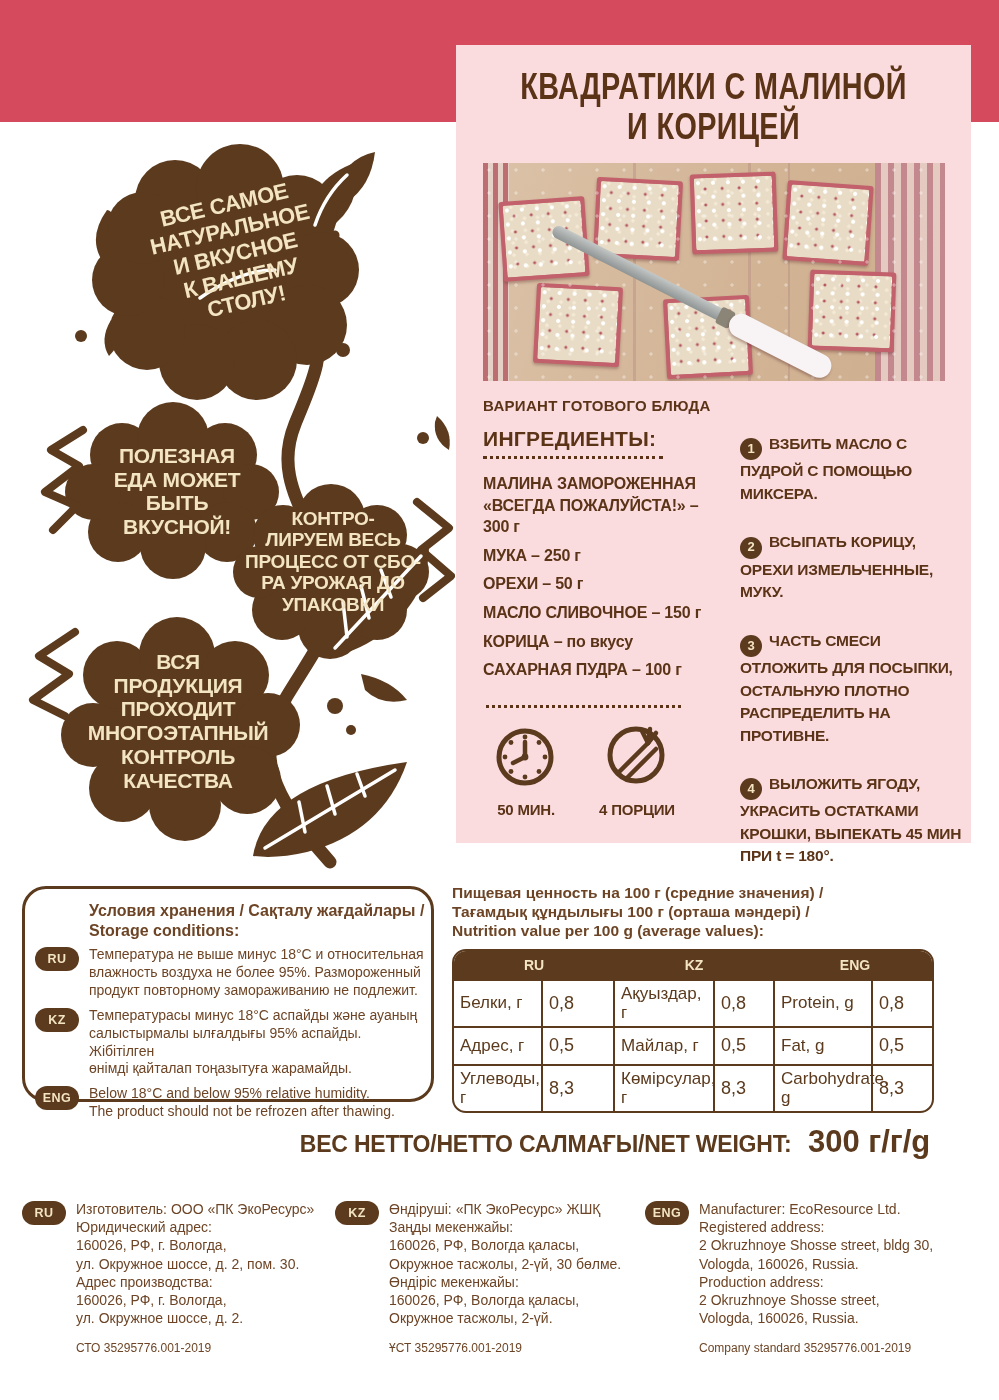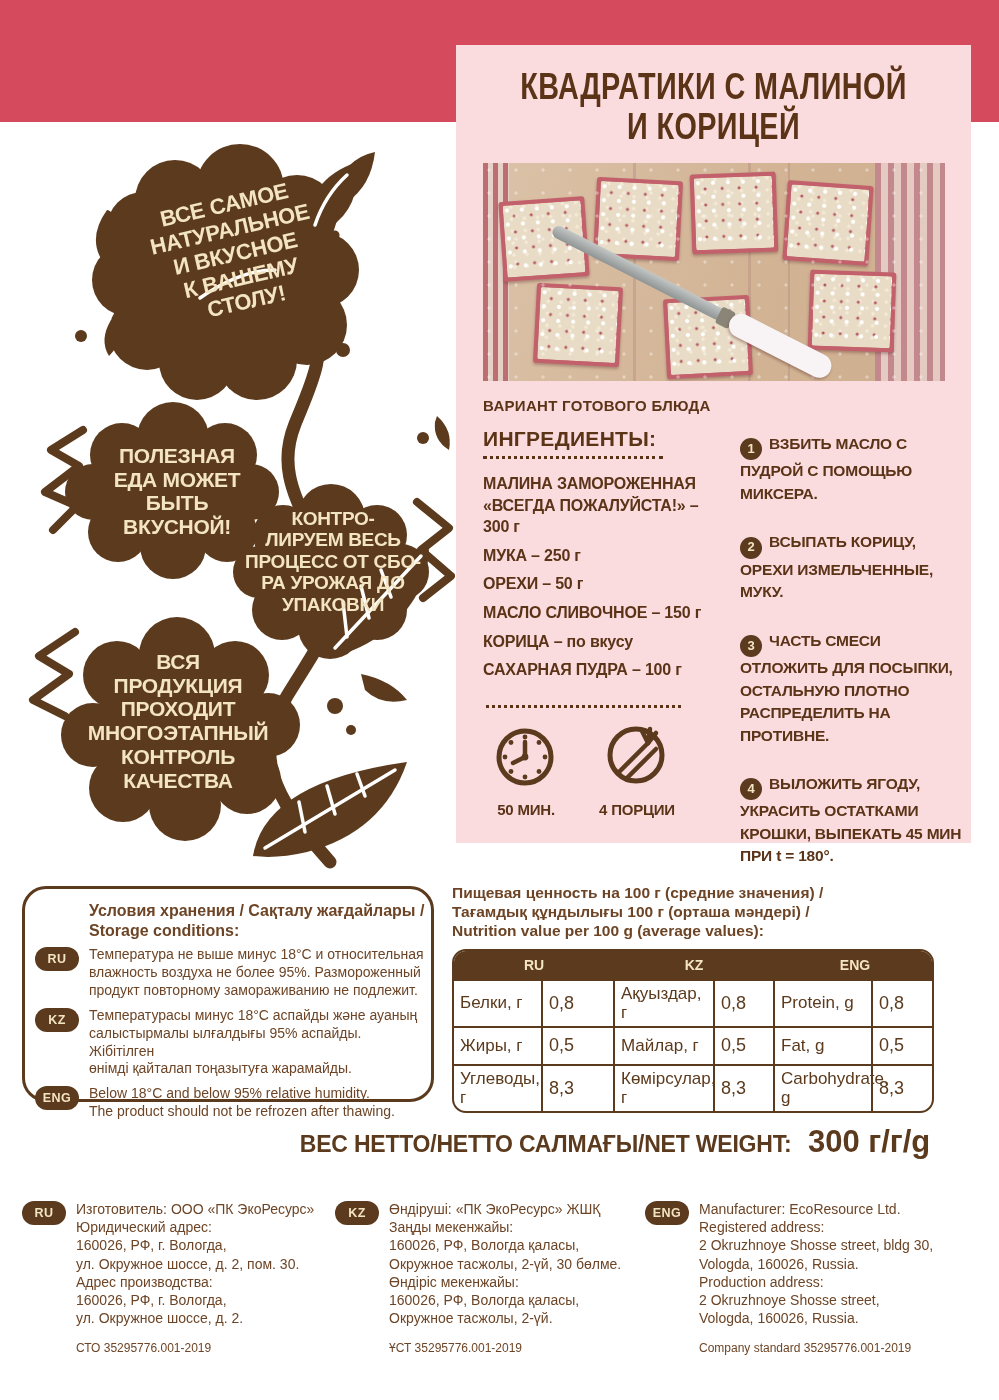--- a/index.html
+++ b/index.html
@@ -370,21 +370,21 @@
       </tr>
       <tr class="r1">
         <td class="lab">Белки, г</td>
             <td class="val">0,8</td>
         <td class="lab">Ақуыздар, г</td>
             <td class="val">0,8</td>
         <td class="lab">Protein, g</td>
             <td class="val">0,8</td>
       </tr>
       <tr class="r2">
-        <td class="lab">Жиры, г</td>
+        <td class="lab">Адрес, г</td>
             <td class="val">0,5</td>
         <td class="lab">Майлар, г</td>
             <td class="val">0,5</td>
         <td class="lab">Fat, g</td>
             <td class="val">0,5</td>
       </tr>
       <tr class="r3">
         <td class="lab">Углеводы, г</td>
             <td class="val">8,3</td>
         <td class="lab">Көмірсулар, г</td>

